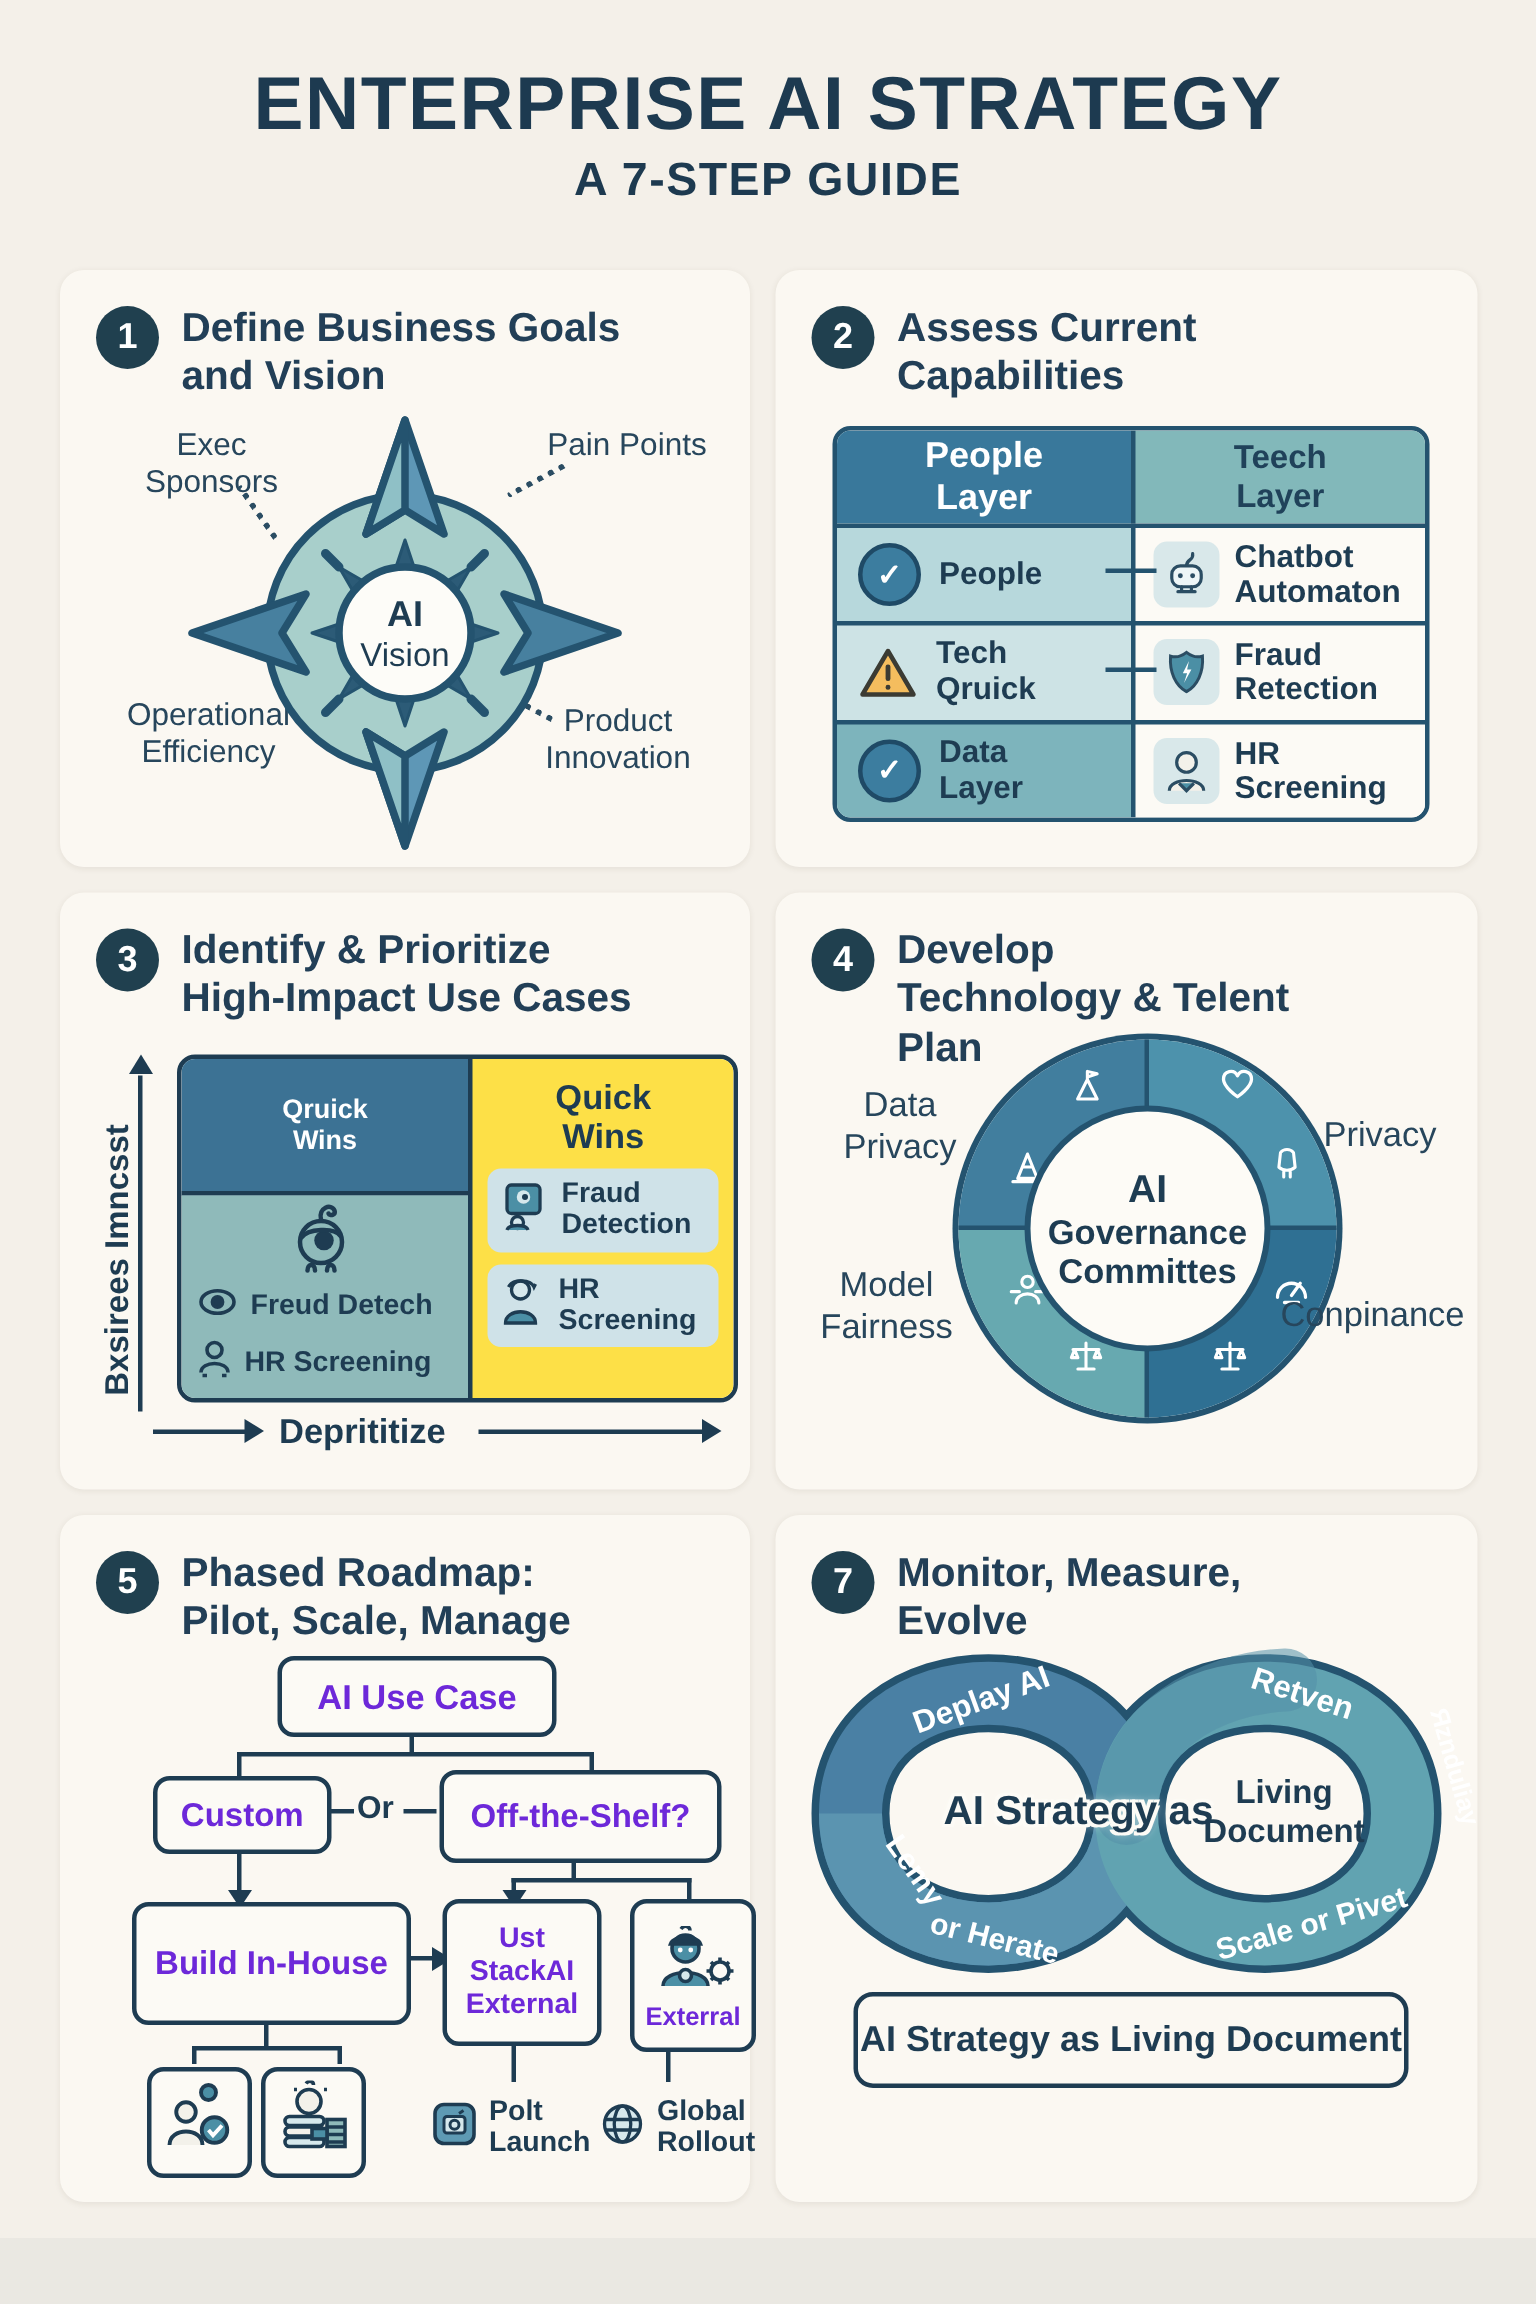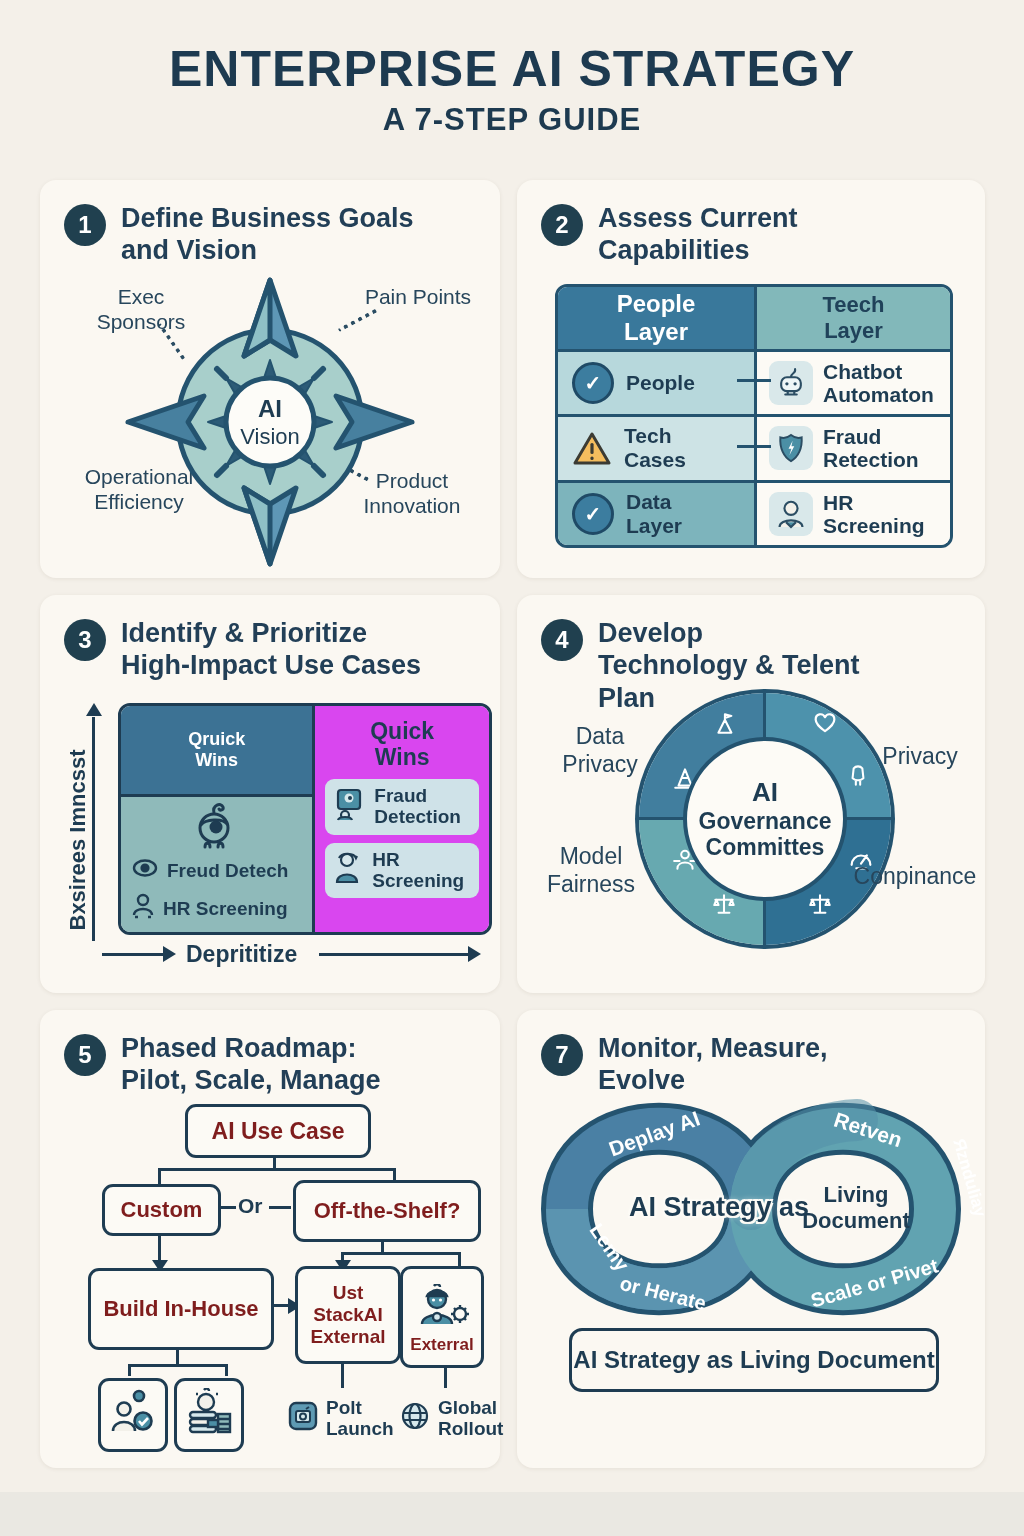--- a/index.html
+++ b/index.html
@@ -47,21 +47,21 @@
   .ah.right{border-top:8px solid transparent;border-bottom:8px solid transparent;border-left:13px solid #1e3c52;}
   .ah.up{border-left:8px solid transparent;border-right:8px solid transparent;border-bottom:13px solid #1e3c52;}
   .matrix{position:absolute;left:78px;top:108px;width:368px;height:226px;border:3px solid #1e3c52;
         border-radius:12px;overflow:hidden;display:flex;}
   .m-left{width:52%;display:flex;flex-direction:column;}
   .quad-title{height:88px;background:#3c7294;color:#fff;font-size:18px;font-weight:700;
         display:flex;align-items:center;justify-content:center;text-align:center;border-bottom:3px solid #1e3c52;}
   .quad-title span{width:100px;}
   .quad-body{flex:1;background:#8fbaba;position:relative;}
   .quad-item{position:absolute;display:flex;align-items:center;gap:8px;font-size:19px;font-weight:700;left:10px;}
-  .m-right{flex:1;background:#d946ef;border-left:3px solid #1e3c52;}
+  .m-right{flex:1;background:#fde047;border-left:3px solid #1e3c52;}
   .right-title{width:100px;margin:12px auto 8px;font-size:23px;font-weight:700;text-align:center;line-height:1.15;}
   .chip{margin:8px 10px;background:#cfe2e8;border-radius:9px;padding:7px 8px;display:flex;align-items:center;
         gap:9px;font-size:19px;font-weight:700;line-height:1.1;}
   .y-label{position:absolute;left:-72px;top:232px;width:220px;height:26px;transform:rotate(-90deg);
         text-align:center;font-size:22px;font-weight:700;}
   .x-axis{position:absolute;left:62px;top:346px;display:flex;align-items:center;gap:12px;}
   .axis-seg{height:3px;background:#1e3c52;position:relative;}
   .axis-seg.arr:after{content:"";position:absolute;right:-12px;top:-7px;border-left:13px solid #1e3c52;
         border-top:8px solid transparent;border-bottom:8px solid transparent;}
   .x-axis-label{font-size:23px;font-weight:700;}
@@ -70,21 +70,21 @@
         background:conic-gradient(#4d92ac 0 25%,#2f7093 25% 50%,#67a9b0 50% 75%,#417e9e 75% 100%);
         box-shadow:0 0 0 4px #24536f;}
   .donut-line-h{position:absolute;left:122px;top:222px;width:252px;height:3px;background:#24536f;}
   .donut-line-v{position:absolute;left:246px;top:98px;width:3px;height:252px;background:#24536f;}
   .donut-center{position:absolute;left:166px;top:142px;width:156px;height:156px;border-radius:50%;
         background:#fdfbf6;border:4px solid #24536f;display:flex;flex-direction:column;align-items:center;
         justify-content:center;font-weight:700;line-height:1.15;}
   .ring-icon{position:absolute;width:26px;height:26px;}
   .ring-icon svg{stroke:#fff;fill:none;stroke-width:1.9;stroke-linecap:round;stroke-linejoin:round;}
   
-  .fbox{position:absolute;border:3px solid #1e3c52;border-radius:11px;background:#fcfaf5;color:#7f1d1d;
+  .fbox{position:absolute;border:3px solid #1e3c52;border-radius:11px;background:#fcfaf5;color:#6d28d9;
         font-weight:700;display:flex;align-items:center;justify-content:center;text-align:center;line-height:1.15;}
   .iconrow{position:absolute;display:flex;align-items:center;gap:8px;font-size:19px;font-weight:700;line-height:1.1;}
   
   .arc-text{position:absolute;color:#fff;font-weight:700;white-space:nowrap;}
   .halo{text-shadow:-2px -2px 0 #fdfbf6,2px -2px 0 #fdfbf6,-2px 2px 0 #fdfbf6,2px 2px 0 #fdfbf6,0 0 7px #fdfbf6;}
   .foot-box{position:absolute;left:52px;top:318px;width:364px;height:58px;border:3px solid #1e3c52;border-radius:13px;
         background:#fbf8f2;display:flex;align-items:center;justify-content:center;font-size:24px;font-weight:700;}
 </style>
 </head>
 <body>
@@ -171,21 +171,21 @@
       </div>
 
       <div class="cl bg-r2">
         <span style="flex:0 0 40px;display:flex;">
           <svg width="40" height="37" viewBox="0 0 40 37">
             <polygon points="20,4 37,33 3,33" fill="#f4bd5e" stroke="#3b3b33" stroke-width="3" stroke-linejoin="round"></polygon>
             <rect x="18.4" y="13" width="3.2" height="11" rx="1.5" fill="#3b3b33"></rect>
             <rect x="18.4" y="26.5" width="3.2" height="3.4" rx="1.5" fill="#3b3b33"></rect>
           </svg>
         </span>
-        <span style="width:90px;">Tech Cases</span>
+        <span style="width:90px;">Tech Qruick</span>
       </div>
       <div class="cr">
         <span class="icon-tile">
           <svg width="36" height="36" viewBox="0 0 44 44">
             <path d="M22,6 C27,10 32,10 35,9 C36,22 31,33 22,38 C13,33 8,22 9,9 C12,10 17,10 22,6 Z" fill="#4b8fa5" stroke="#2b4d63" stroke-width="2.4"></path>
             <polygon points="24,13 19,23 22.5,23 20,31 26,20 22.5,20" fill="#fff"></polygon>
           </svg>
         </span>
         <span style="width:120px;">Fraud Retection</span>
       </div>
@@ -370,21 +370,21 @@
     <div class="line" style="left:404px;top:348px;width:3px;height:30px;"></div>
 
     <div class="fbox" style="left:145px;top:94px;width:180px;height:48px;font-size:23px;">AI Use Case</div>
     <div class="fbox" style="left:62px;top:174px;width:113px;height:46px;font-size:22px;">Custom</div>
     <div style="position:absolute;left:198px;top:184px;font-size:21px;font-weight:700;">Or</div>
     <div class="fbox" style="left:253px;top:170px;width:182px;height:56px;font-size:22px;">Off-the-Shelf?</div>
     <div class="fbox" style="left:48px;top:258px;width:180px;height:76px;font-size:22px;">Build In-House</div>
     <div class="fbox" style="left:255px;top:256px;width:100px;height:92px;font-size:19px;">
         <span style="width:86px;">Ust StackAI External</span>
       </div>
-    <div class="fbox" style="left:360px;top:256px;width:78px;height:92px;font-size:17px;flex-direction:column;gap:2px;padding-top:4px;text-align:right;">
+    <div class="fbox" style="left:380px;top:256px;width:78px;height:92px;font-size:17px;flex-direction:column;gap:2px;padding-top:4px;text-align:right;">
       <span>
         <svg width="56" height="44" viewBox="0 0 56 44" fill="none" stroke="#1e3c52" stroke-width="2.4">
           <path d="M20,2 C22,-1 26,0 26,3"></path>
           <circle cx="23" cy="15" r="9" fill="#4b8fa5"></circle>
           <path d="M13,12 C15,6 31,6 33,12 Z" fill="#1e3c52"></path>
           <circle cx="19.5" cy="16" r="1.6" fill="#fff" stroke="none"></circle>
             <circle cx="26.5" cy="16" r="1.6" fill="#fff" stroke="none"></circle>
           <path d="M8,40 C8,28 38,28 38,40" fill="#4b8fa5"></path>
           <circle cx="23" cy="33" r="4" fill="#d6e8ec"></circle>
           <circle cx="46" cy="30" r="6" fill="#fcfaf5"></circle>

